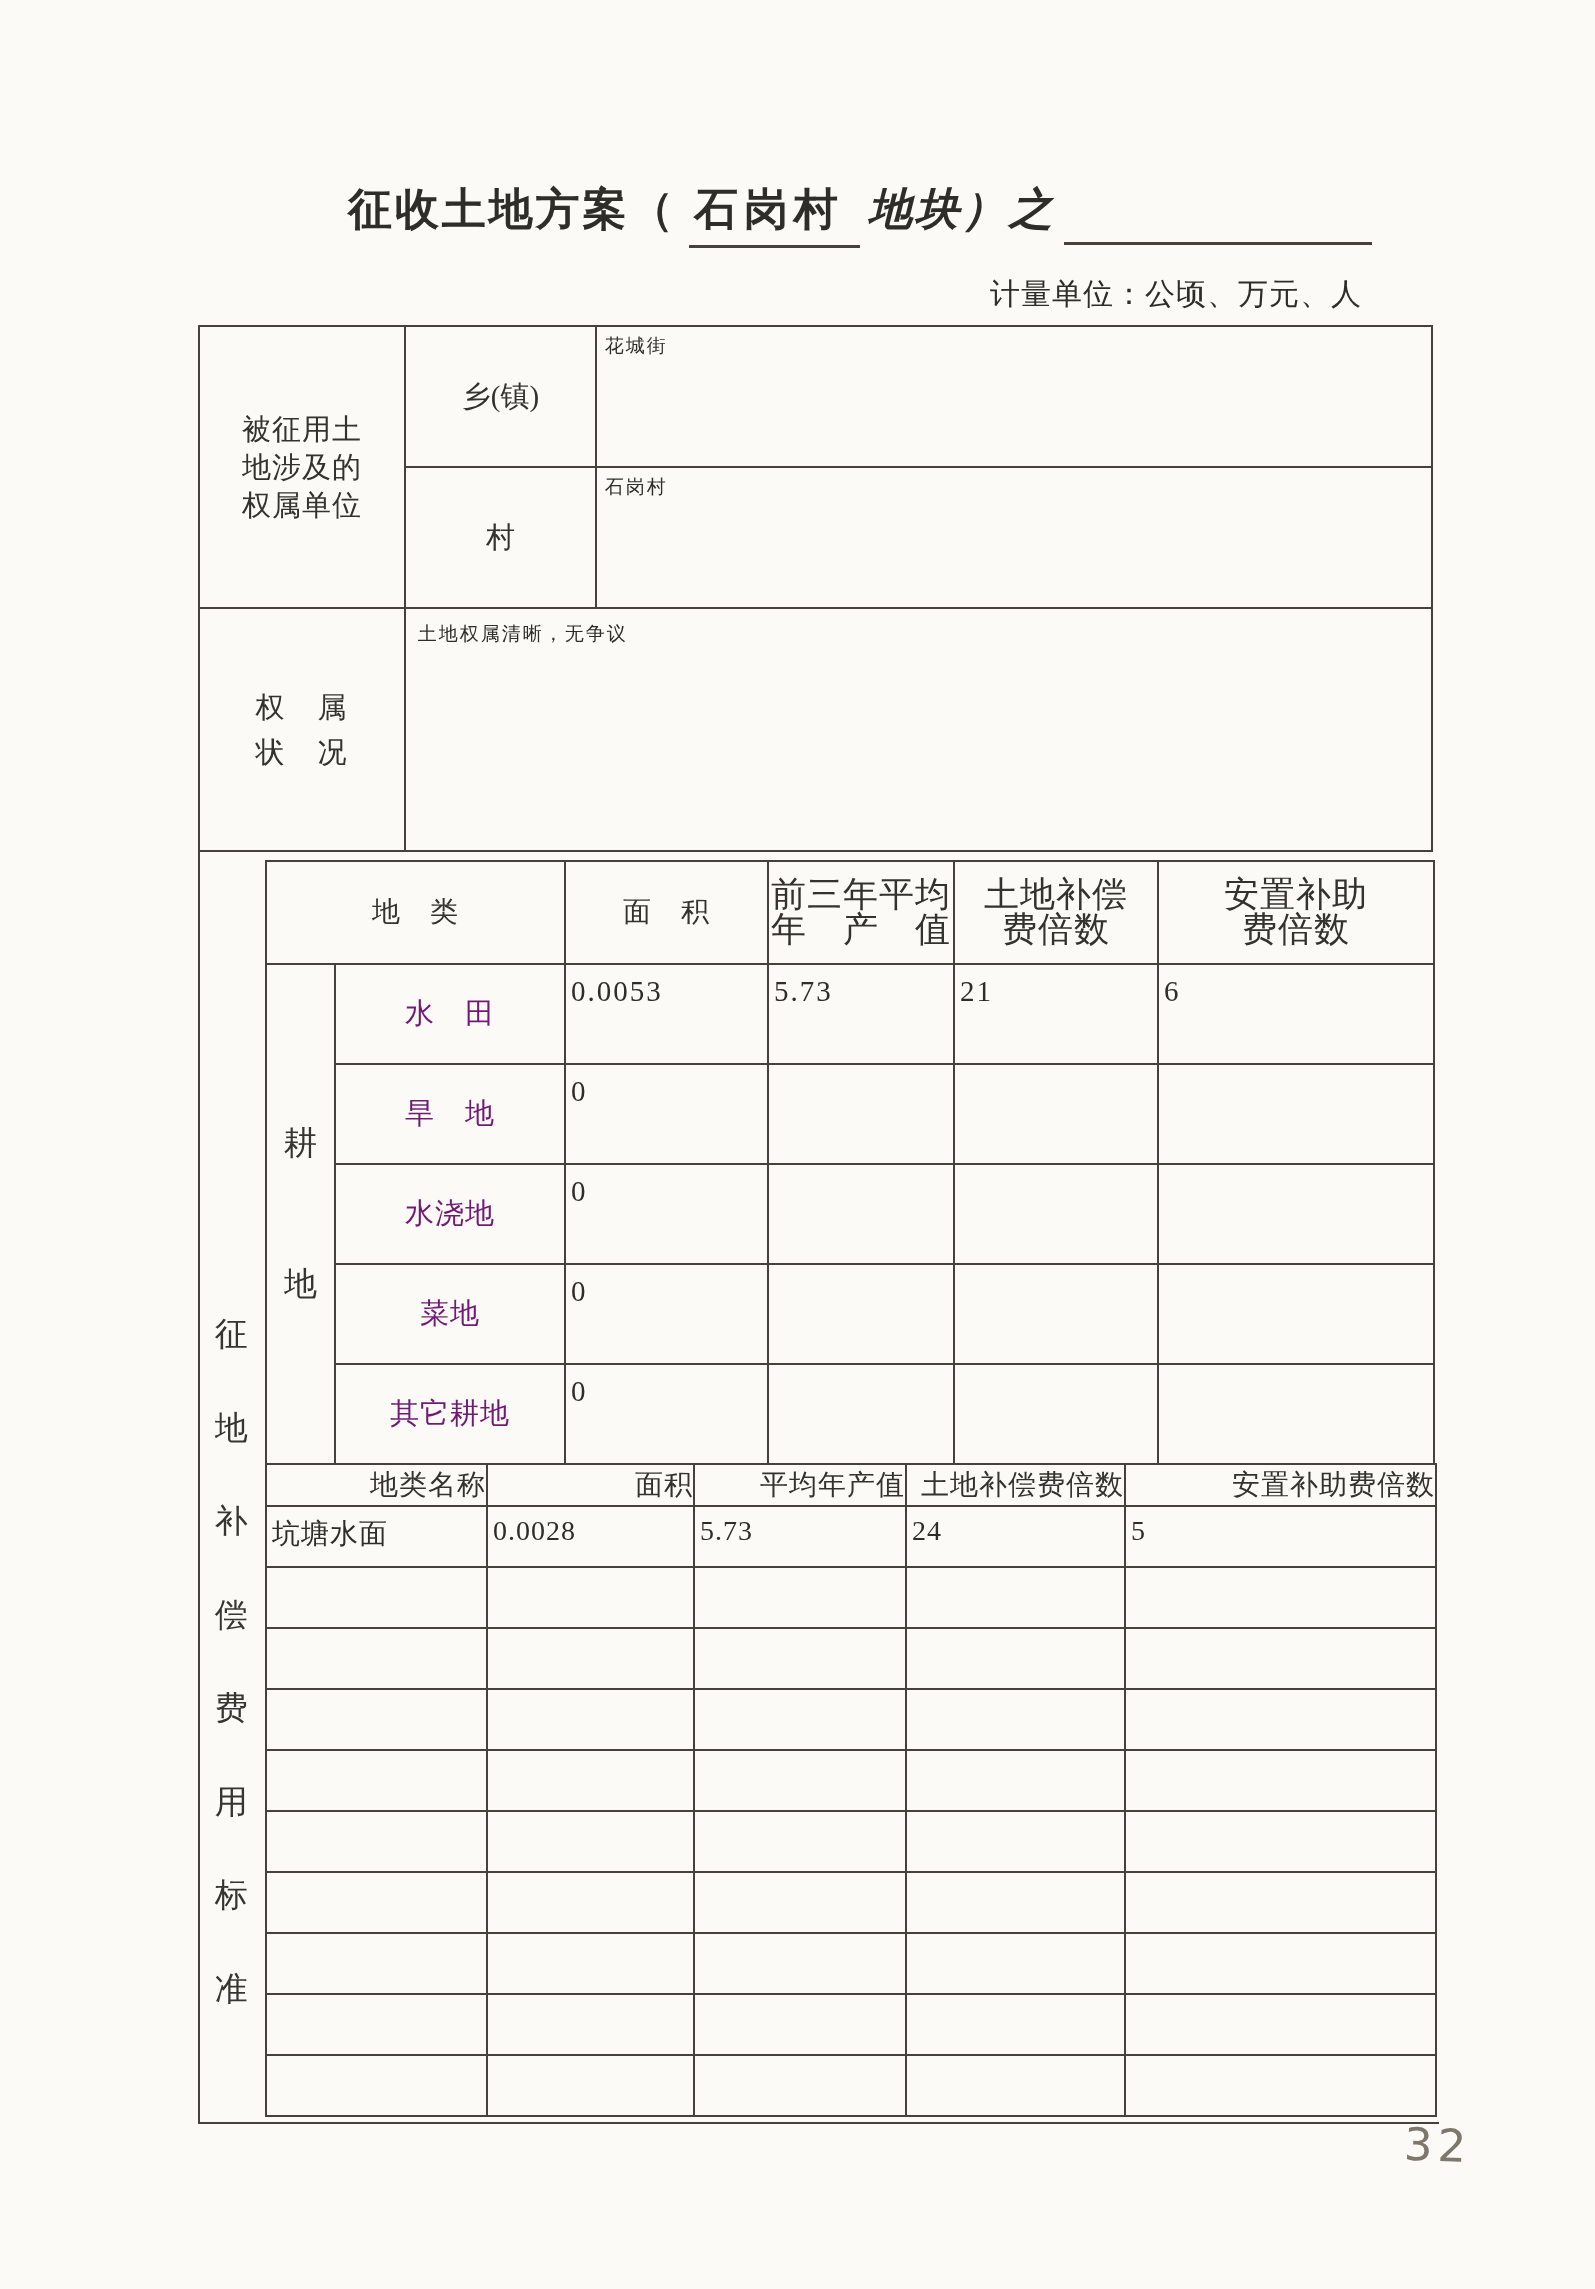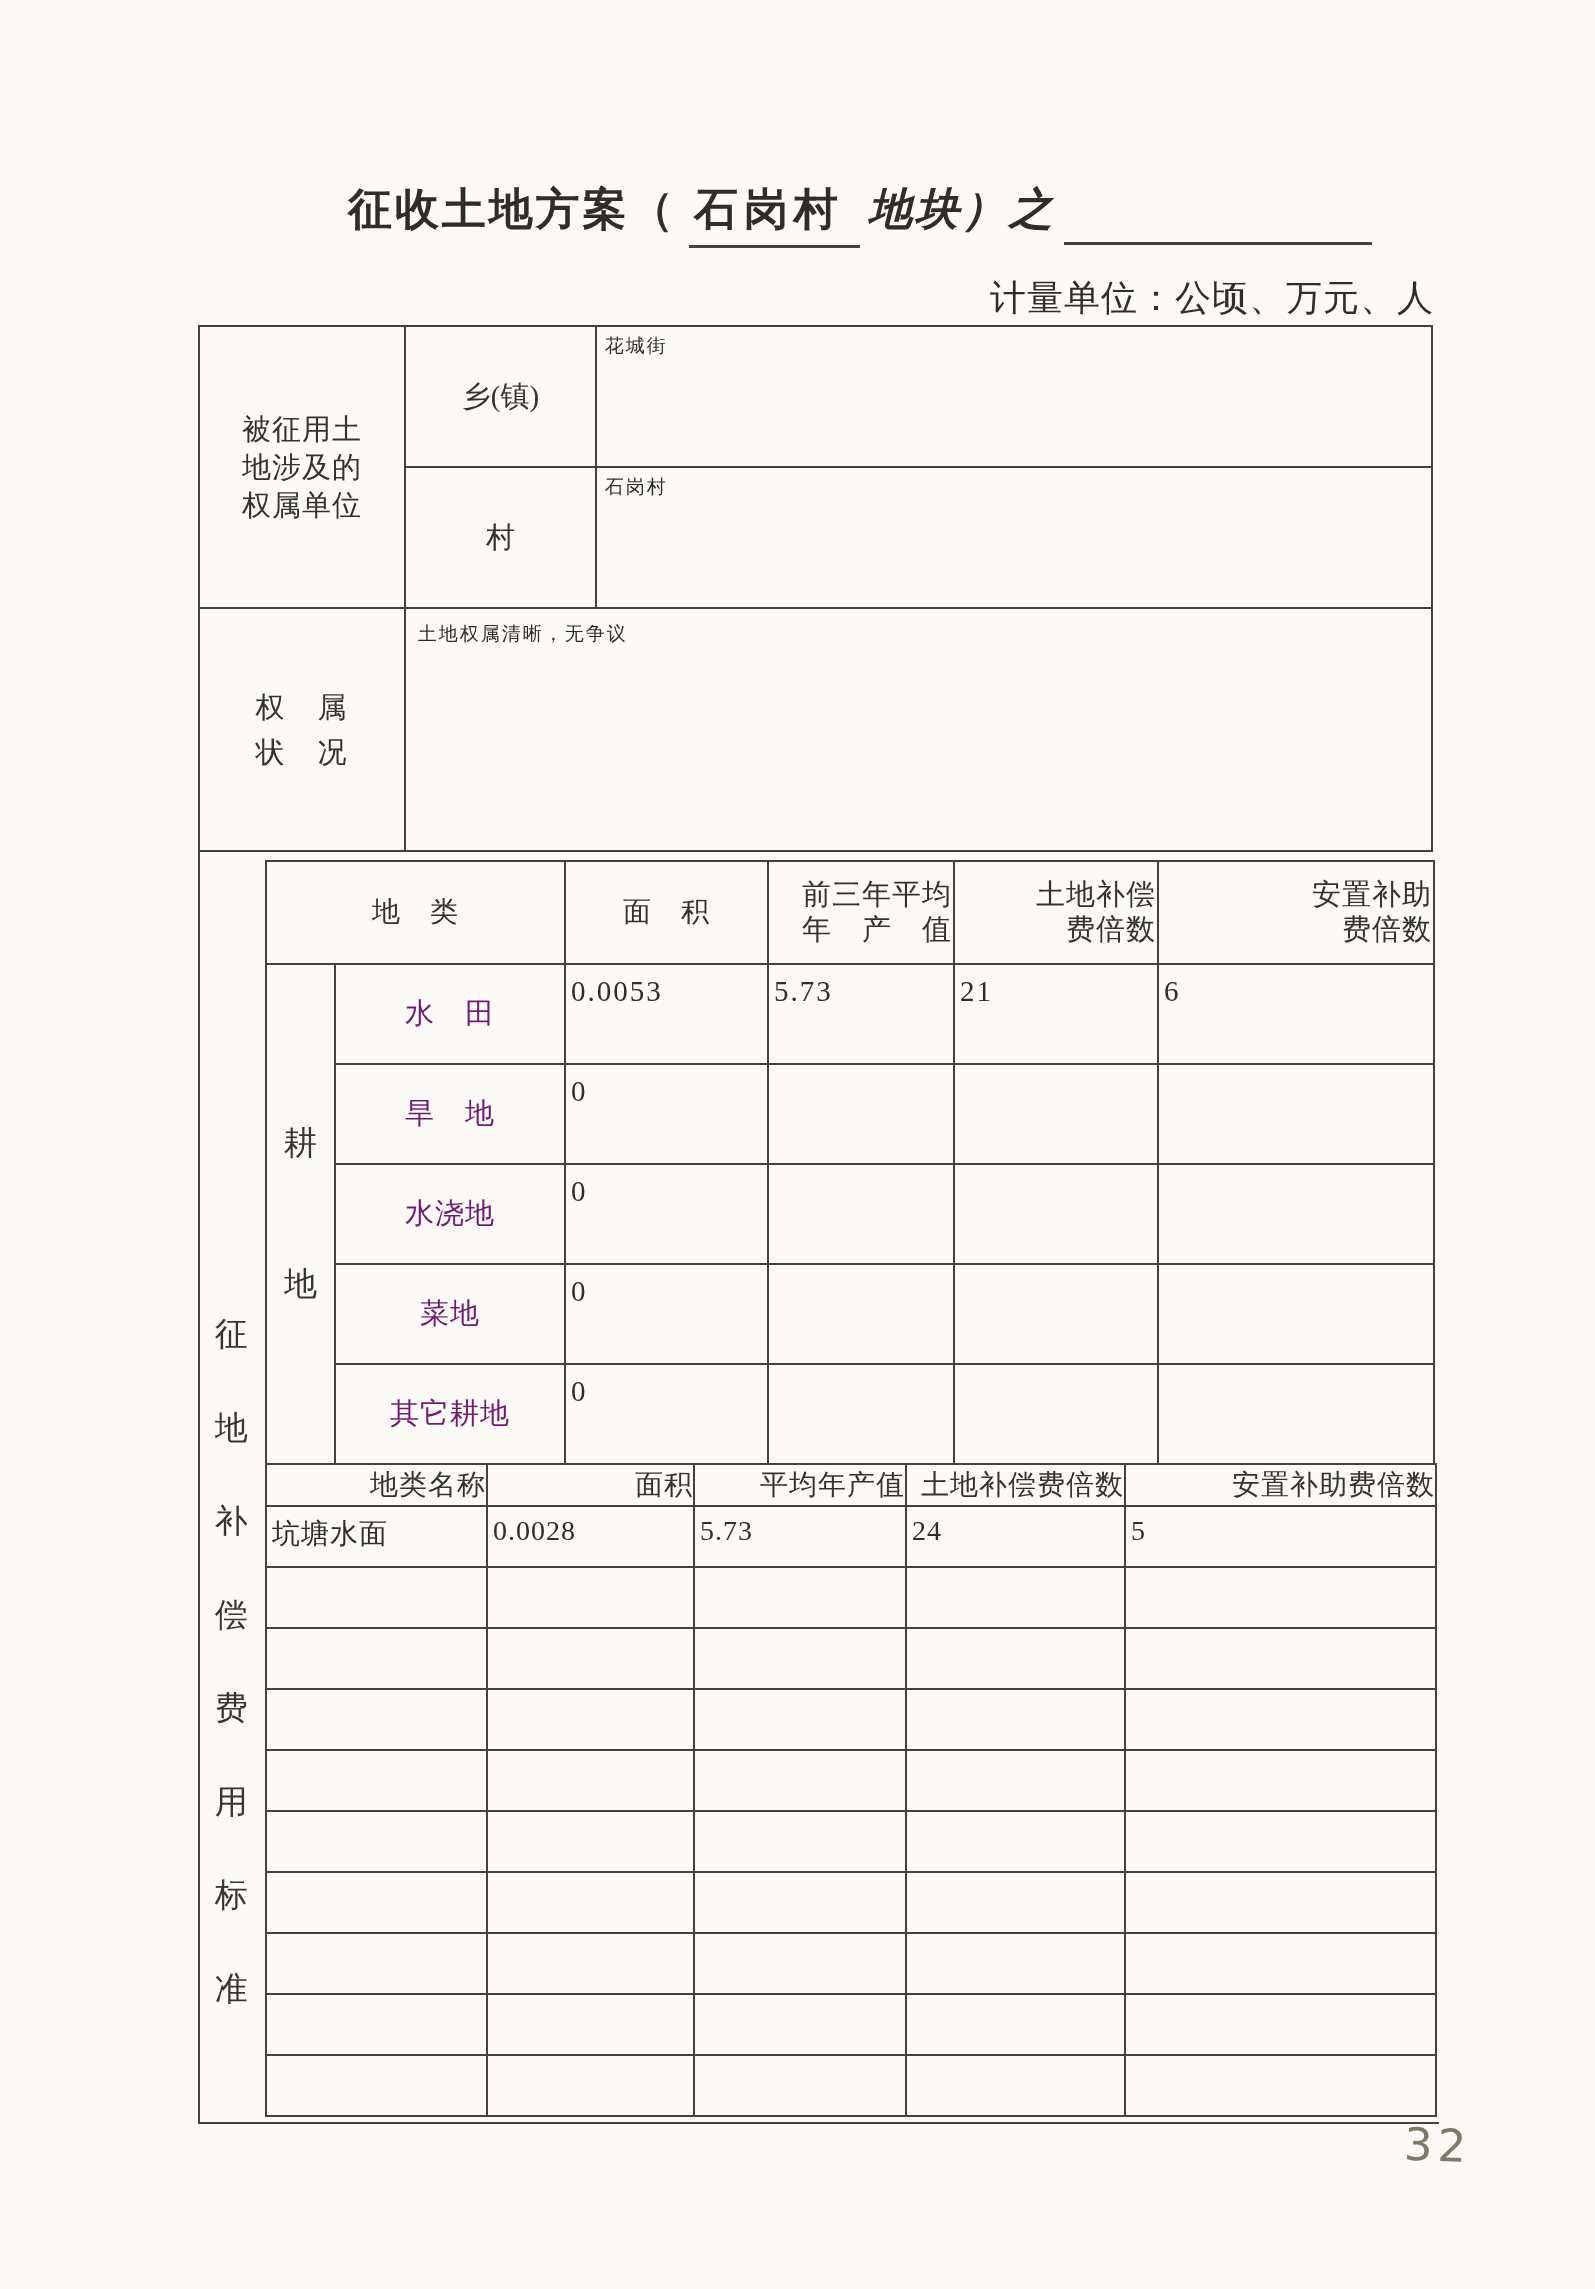--- a/index.html
+++ b/index.html
@@ -9,21 +9,21 @@
     font-family:"Liberation Serif","DejaVu Serif",serif;
     color:#2f2d29;
   }
   
   .title-prefix{position:absolute;left:348px;top:180px;font-size:44px;letter-spacing:2.9px;font-weight:600;white-space:nowrap;}
   .title-village{position:absolute;left:694px;top:180px;font-size:44px;letter-spacing:5.9px;font-weight:600;white-space:nowrap;}
   .title-suffix{position:absolute;left:868px;top:180px;font-size:44px;letter-spacing:2.9px;font-weight:600;white-space:nowrap;font-style:italic;}
   .u{position:absolute;height:2.9px;background:#45423c;}
   .u1{left:689px;top:245px;width:171px;}
   .u2{left:1064px;top:242px;width:308px;}
-  .unit-note{position:absolute;left:990px;top:274px;font-size:36px;letter-spacing:1px;white-space:nowrap;font-family:Liberation Mono, monospace;}
+  .unit-note{position:absolute;left:990px;top:274px;font-size:30px;letter-spacing:1px;white-space:nowrap;font-family:Liberation Mono, monospace;}
 
   
   table{border-collapse:collapse;table-layout:fixed;position:absolute;}
   td,th{border:2px solid #45423c;font-weight:normal;overflow:hidden;}
 
   
   .t-top{left:198px;top:325px;width:1233px;border:2.9px solid #45423c;}
   .t-top tr.rA{height:141px;}
   .t-top tr.rB{height:141px;}
   .t-top tr.rC{height:243px;}
@@ -38,21 +38,21 @@
            border-left:2.9px solid #45423c;border-bottom:2.9px solid #45423c;}
   .side-label{position:absolute;left:11.8px;top:461px;width:39px;height:700px;
               display:flex;flex-direction:column;justify-content:space-between;align-items:center;
               font-size:33px;color:#37352f;}
 
   
   .t1{left:65px;top:8.8px;width:1168px;border:2.9px solid #45423c;}
   .t1 tr.h{height:103px;}
   .t1 tr.d{height:100px;}
   .t1 th{font-size:28px;text-align:center;vertical-align:middle;color:#34322d;letter-spacing:1px;}
-  .two-line{font-size:29px;line-height:35px;text-align:right;}
+  .two-line{font-size:35px;line-height:35px;}
   .vert-cell{vertical-align:middle;}
   .vert-cell .vwrap{display:flex;flex-direction:column;align-items:center;justify-content:center;gap:96px;font-size:33px;color:#37352f;}
   .lbl{font-size:29px;text-align:center;vertical-align:middle;letter-spacing:1px;color:#701a75;}
   .val{font-size:29px;text-align:left;vertical-align:top;padding:9.8px 0 0 4.9px;letter-spacing:2px;color:#2f2d29;margin-top:41px;}
 
   
   .t2{left:65px;top:612px;width:1168px;border:2.9px solid #45423c;}
   .t2 tr.h2{height:42px;}
   .t2 tr.r2{height:61px;}
   .t2 th{font-size:28px;text-align:right;vertical-align:middle;letter-spacing:1px;color:#34322d;padding:0;}

